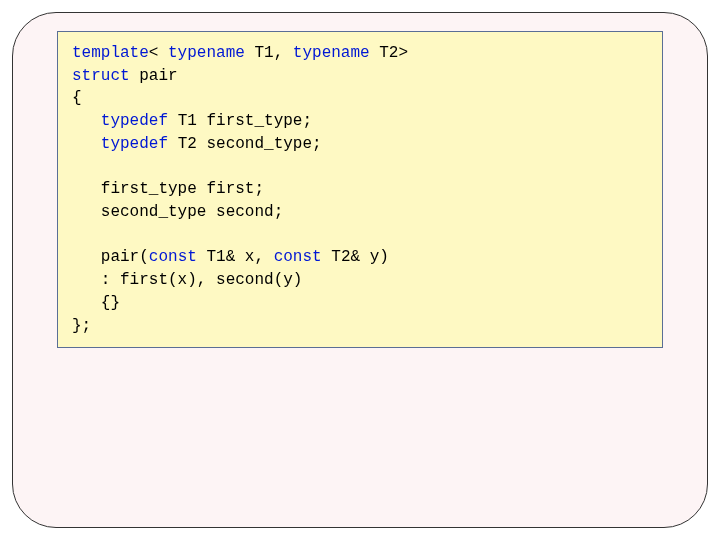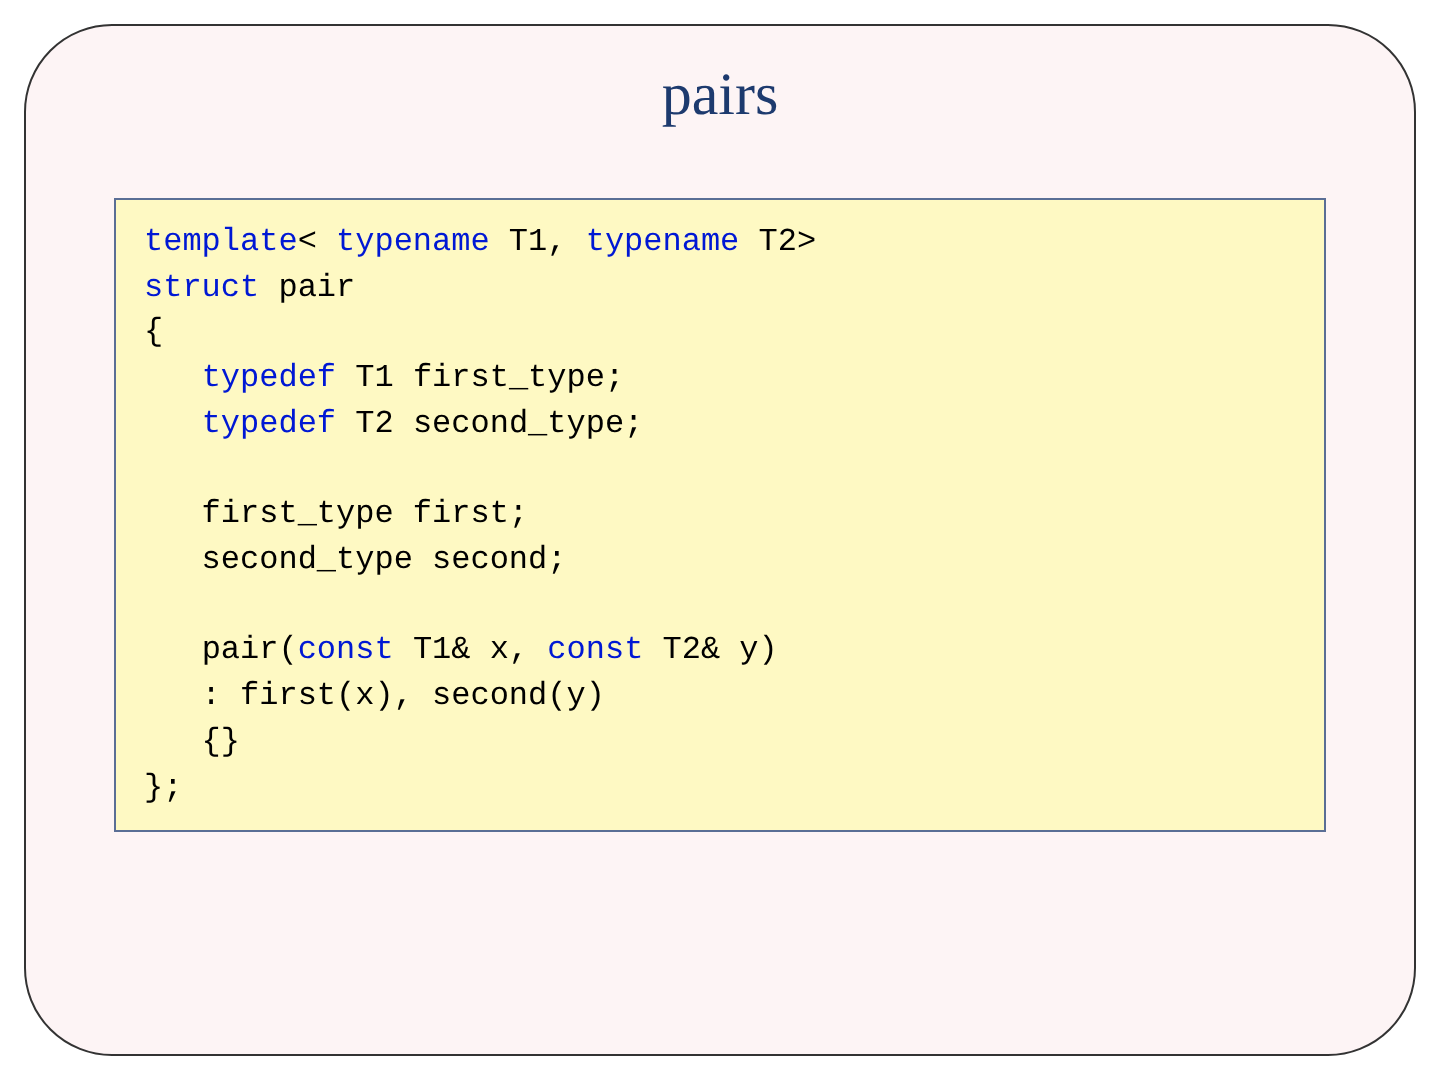--- a/index.html
+++ b/index.html
@@ -36,21 +36,20 @@
     line-height: 1.42;
     color: #000;
     white-space: pre;
   }
   .kw { color: #0018d4; }
 </style>
 </head>
 <body>
 
 <div class="slide">
-  <h1 class="title">pairs</h1>
   <div class="code-box"><span><span class="kw">template</span><span>&lt; </span><span class="kw">typename</span><span> T1, </span><span class="kw">typename</span><span> T2&gt;</span></span>
 <span><span class="kw">struct</span><span> pair</span></span>
 <span>{</span>
 <span><span>   </span><span class="kw">typedef</span><span> T1 first_type;</span></span>
 <span><span>   </span><span class="kw">typedef</span><span> T2 second_type;</span></span>
 <span></span>
 <span>   first_type first;</span>
 <span>   second_type second;</span>
 <span></span>
 <span><span>   </span><span>pair(</span><span class="kw">const</span><span> T1&amp; x, </span><span class="kw">const</span><span> T2&amp; y)</span></span>

